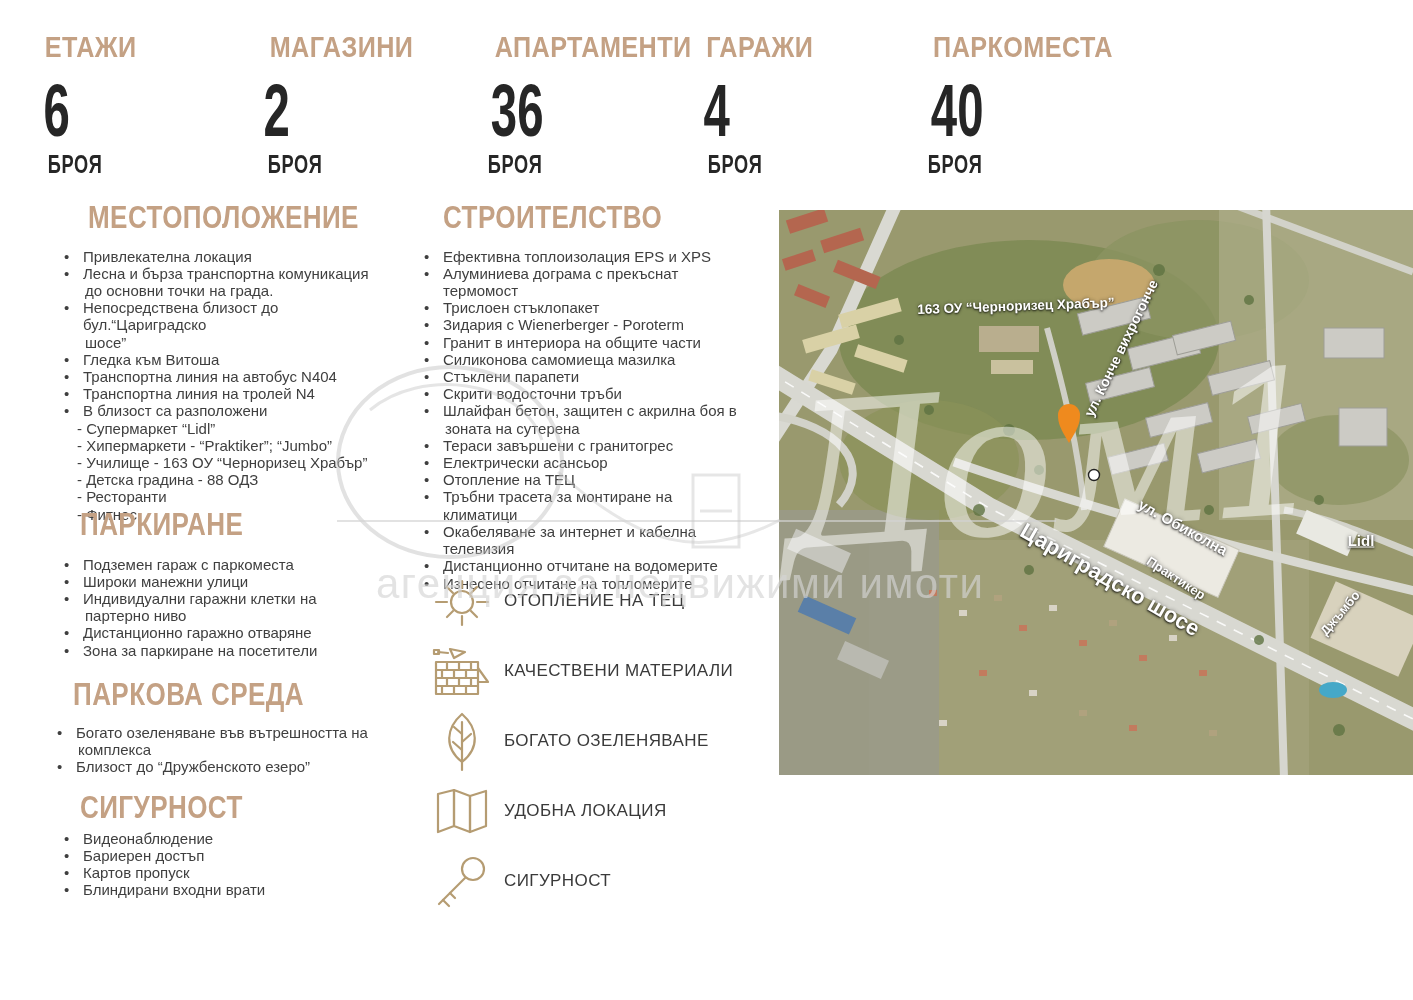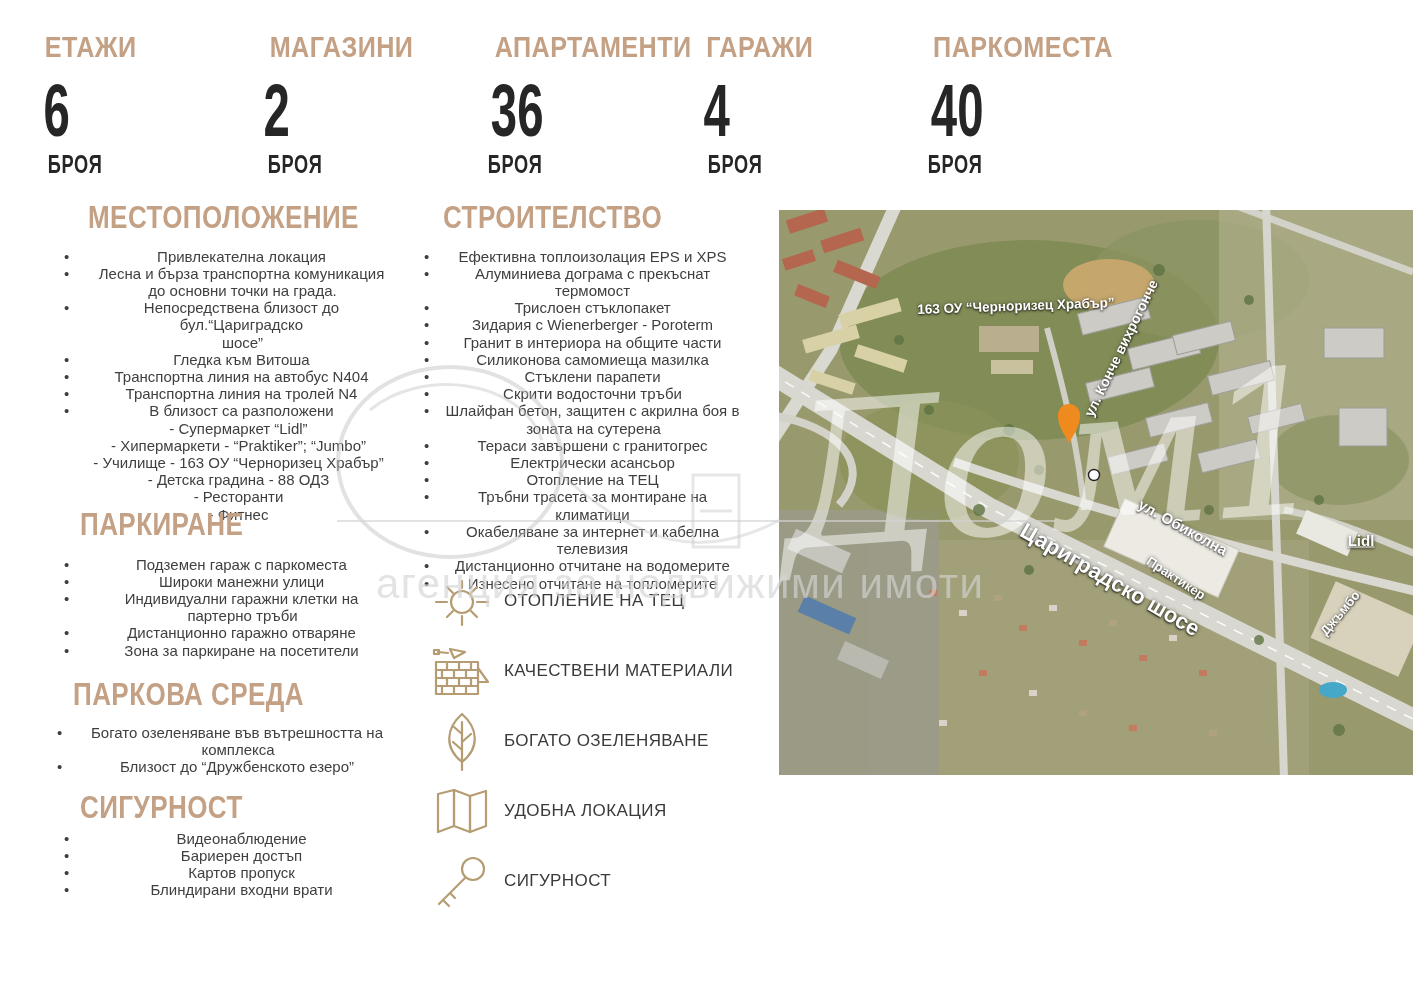--- a/index.html
+++ b/index.html
@@ -16,21 +16,21 @@
               transform:scaleX(.64);line-height:1;}
   .stat-unit{display:inline-block;font-size:26px;font-weight:bold;color:#262626;
              transform:scaleX(.7);letter-spacing:1px;margin-top:1px;}
 
   
   .sec{position:absolute;}
   .sec-h{display:inline-block;font-size:31px;font-weight:bold;color:#c4a184;
          transform:scaleX(.84);transform-origin:left center;line-height:1.15;
          margin:0;white-space:nowrap;letter-spacing:.5px;}
   .blist{margin:0;padding:0;list-style:none;font-size:15px;line-height:17.2px;color:#3f3f3f;}
-  .blist li{position:relative;padding-left:23px;text-align:center;}
+  .blist li{position:relative;padding-left:23px;}
   .blist li::before{content:"•";position:absolute;left:4px;top:0;color:#3f3f3f;}
   .blist li.sub{padding-left:17px;}
   .blist li.cont{padding-left:25px;}
   .blist li.sub::before,.blist li.cont::before{content:none;}
 
   #sec-location{left:60px;top:200px;width:340px;}
   #sec-location .sec-h{margin-left:28px;}
   #sec-location .blist{margin-top:12px;}
 
   #sec-construction{left:420px;top:200px;width:322px;}
@@ -139,21 +139,21 @@
       </ul>
   </div>
 
   <div class="sec" id="sec-parking">
     <h2 class="sec-h">ПАРКИРАНЕ</h2>
     <ul class="blist">
 
     <li>Подземен гараж с паркоместа</li>
         <li>Широки манежни улици</li>
         <li>Индивидуални гаражни клетки на</li>
-        <li class="cont">партерно тръби</li>
+        <li class="cont">партерно ниво</li>
         <li>Дистанционно гаражно отваряне</li>
         <li>Зона за паркиране на посетители</li>
       </ul>
   </div>
 
   <div class="sec" id="sec-park">
     <h2 class="sec-h">ПАРКОВА СРЕДА</h2>
     <ul class="blist">
 
     <li>Богато озеленяване във вътрешността на</li>

